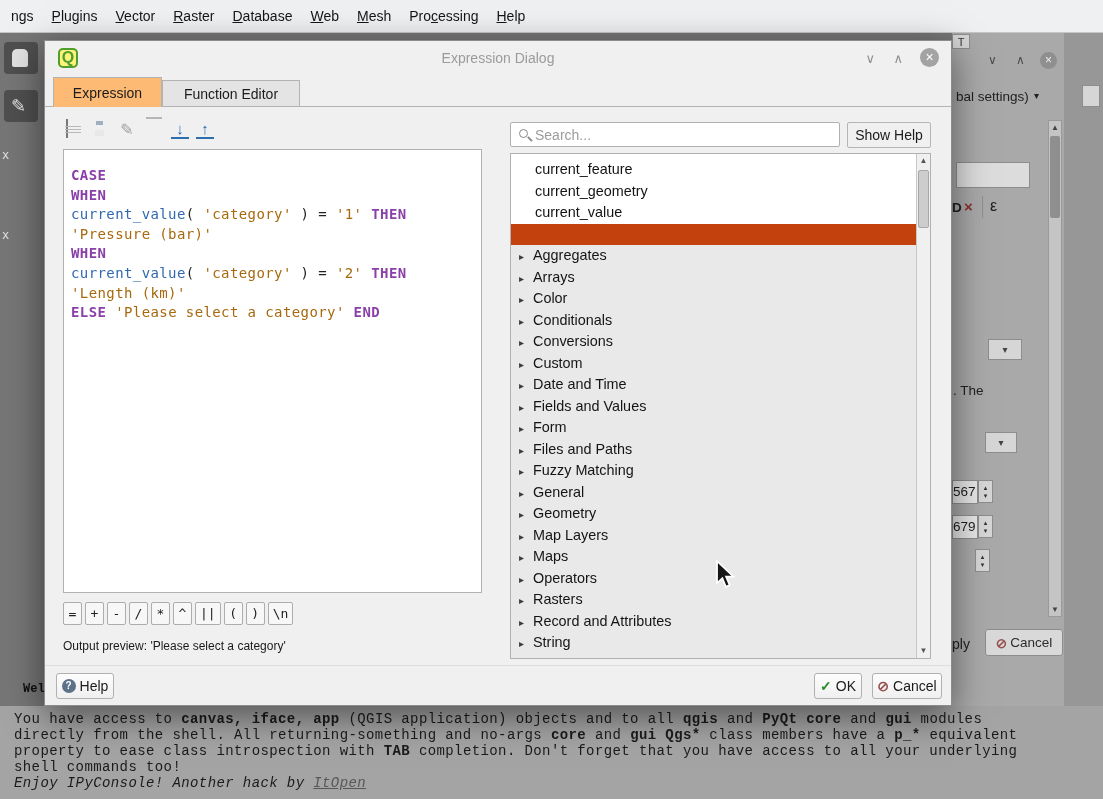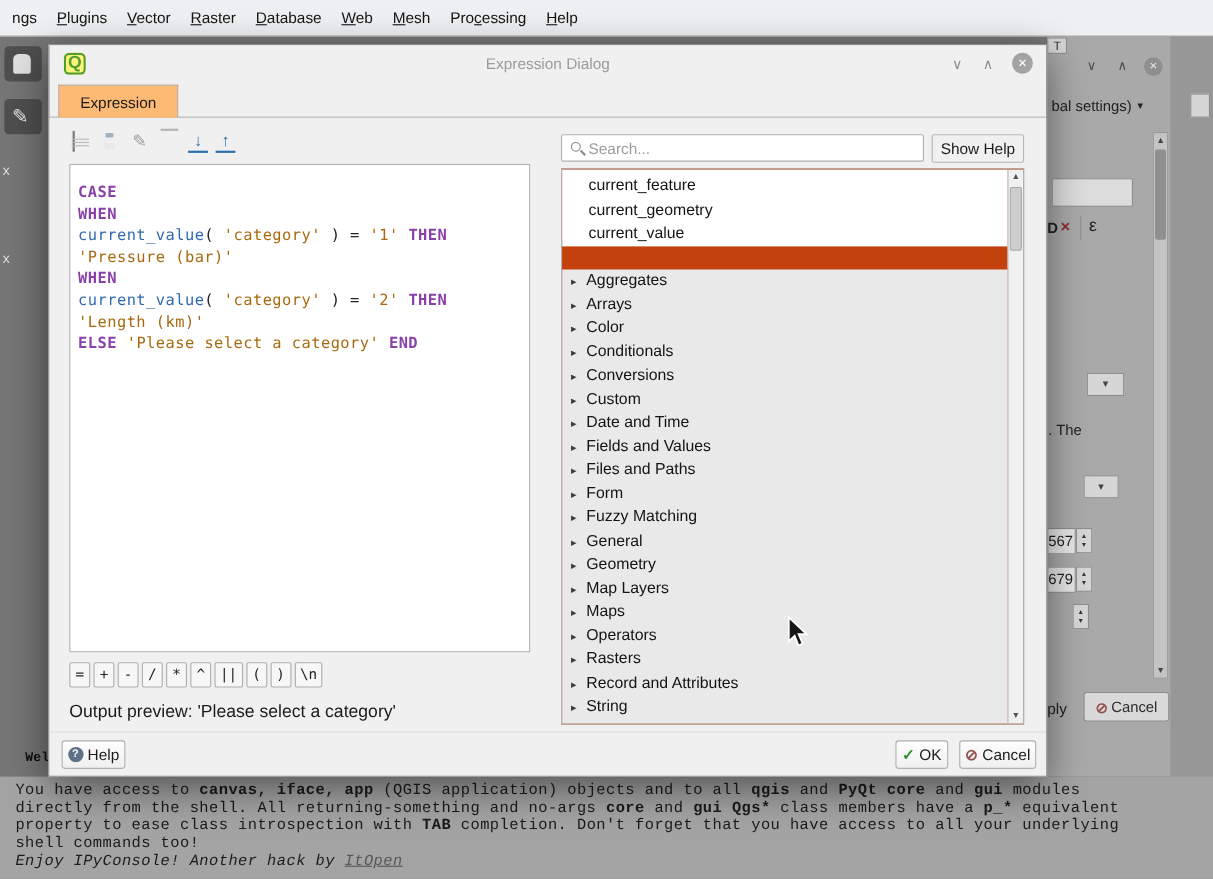--- a/index.html
+++ b/index.html
@@ -85,21 +85,21 @@
     border:1px solid #b1b1b1;padding:16px 7px;font-family:"DejaVu Sans Mono",monospace;
     font-size:14px;letter-spacing:.4px;line-height:19.6px;white-space:pre;overflow:hidden}
   .tok-kw{color:#8a3fa9;font-weight:bold}
   .tok-fn{color:#3069b0}
   .tok-str{color:#a8690e}
   .tok-pl{color:#222}
 
   .ops{position:absolute;left:18px;top:495px;height:24px;display:flex;gap:3px}
   .op-btn{height:23px;min-width:19px;padding:0 4px;border:1px solid #adadad;background:#f7f7f7;
     font-family:"DejaVu Sans Mono",monospace;font-size:13px;color:#222;border-radius:2px}
-  .output-preview{position:absolute;left:18px;top:532px;font-size:16px;color:#1a1a1a}
+  .output-preview{position:absolute;left:18px;top:532px;font-size:12px;color:#1a1a1a}
 
   
   .search-wrap{position:absolute;left:465px;top:15px;width:330px;height:25px;background:#fff;
     border:1px solid #b1b1b1;border-radius:2px}
   .mag{position:absolute;left:8px;top:6px;width:9px;height:9px;border:1.6px solid #8a8a8a;border-radius:50%}
   .mag::after{content:"";position:absolute;left:7px;top:8px;width:6px;height:1.8px;background:#8a8a8a;transform:rotate(45deg)}
   .search-input{position:absolute;left:24px;top:0;width:300px;height:23px;border:none;outline:none;
     font-size:14px;color:#222;background:transparent}
   .search-input::placeholder{color:#9c9c9c}
   .show-help{position:absolute;left:802px;top:15px;width:84px;height:26px;background:#f0f0f1;
@@ -213,20 +213,21 @@
   <div class="dialog">
     <div class="titlebar">
       <span class="qgis-logo">Q</span>
       <span class="dlg-title">Expression Dialog</span>
       <span class="winctl" style="right:76px">∨</span>
       <span class="winctl" style="right:48px">∧</span>
       <span class="win-close">×</span>
     </div>
 
     <div class="tab tab-expr">Expression</div>
+    <div class="tab tab-fned">Function Editor</div>
     <div class="tabline"></div>
 
     <div class="dlg-body">
 
       <div class="etoolbar">
         <span class="ic"><span class="ic-new"><i style="top:6px"></i><i style="top:9px"></i><i style="top:12px"></i></span></span>
         <span class="ic"><span class="ic-save"><u></u><i></i></span></span>
         <span class="ic ic-glyph ic-dis">✎</span>
         <span class="ic"><span class="ic-trash"></span></span>
         <span class="ic-arrow">↓</span>
@@ -264,22 +265,22 @@
           </div>
         <div class="groups">
             <div class="list-row group-row"><span class="tri">▸</span><span>Aggregates</span></div>
             <div class="list-row group-row"><span class="tri">▸</span><span>Arrays</span></div>
             <div class="list-row group-row"><span class="tri">▸</span><span>Color</span></div>
             <div class="list-row group-row"><span class="tri">▸</span><span>Conditionals</span></div>
             <div class="list-row group-row"><span class="tri">▸</span><span>Conversions</span></div>
             <div class="list-row group-row"><span class="tri">▸</span><span>Custom</span></div>
             <div class="list-row group-row"><span class="tri">▸</span><span>Date and Time</span></div>
             <div class="list-row group-row"><span class="tri">▸</span><span>Fields and Values</span></div>
+            <div class="list-row group-row"><span class="tri">▸</span><span>Form</span></div>
             <div class="list-row group-row"><span class="tri">▸</span><span>Files and Paths</span></div>
-            <div class="list-row group-row"><span class="tri">▸</span><span>Form</span></div>
             <div class="list-row group-row"><span class="tri">▸</span><span>Fuzzy Matching</span></div>
             <div class="list-row group-row"><span class="tri">▸</span><span>General</span></div>
             <div class="list-row group-row"><span class="tri">▸</span><span>Geometry</span></div>
             <div class="list-row group-row"><span class="tri">▸</span><span>Map Layers</span></div>
             <div class="list-row group-row"><span class="tri">▸</span><span>Maps</span></div>
             <div class="list-row group-row"><span class="tri">▸</span><span>Operators</span></div>
             <div class="list-row group-row"><span class="tri">▸</span><span>Rasters</span></div>
             <div class="list-row group-row"><span class="tri">▸</span><span>Record and Attributes</span></div>
             <div class="list-row group-row"><span class="tri">▸</span><span>String</span></div>
           </div>

